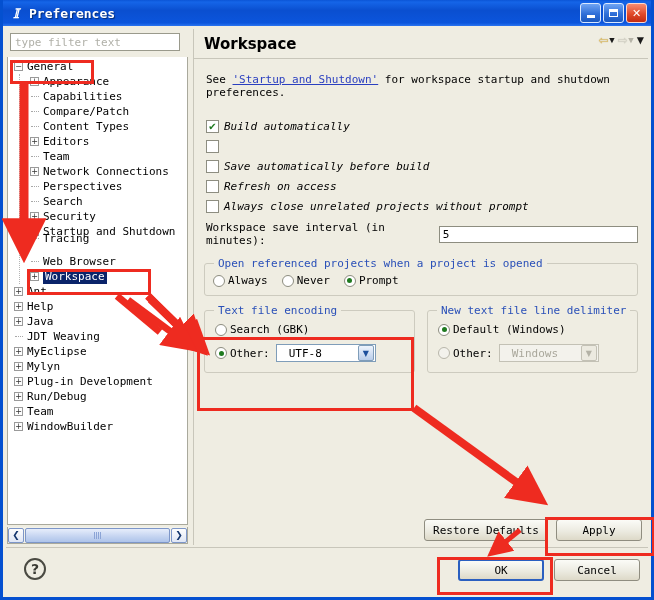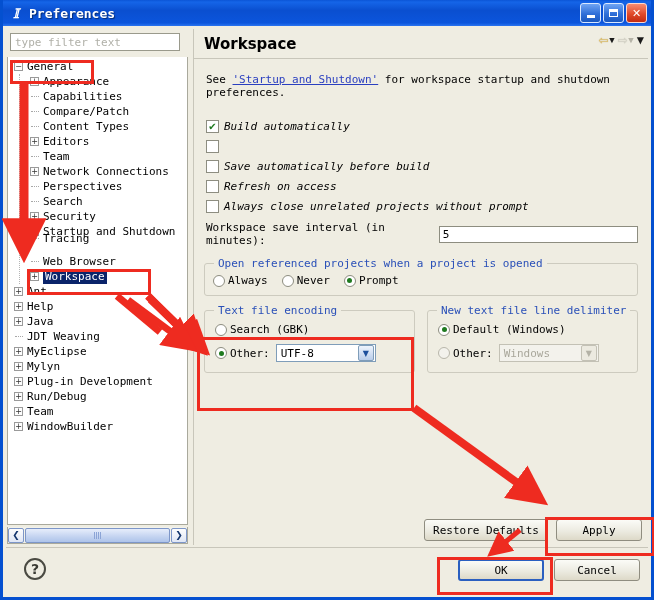--- a/index.html
+++ b/index.html
@@ -181,20 +181,21 @@
   .rc.dis{border-color:#b8b6aa;background:#f3f2ec;}
   .rl{font-size:11px;font-family:"DejaVu Sans Mono",monospace;color:#000;}
 
   .two{display:flex;gap:12px;margin-top:14px;}
   .two > .group{flex:1;margin-top:0;padding:12px 8px 10px 10px;}
 
   .combo{
     display:inline-flex;align-items:center;height:18px;width:100px;
     border:1px solid #7f9db9;background:#fff;margin-left:6px;
     box-sizing:border-box;
+    padding-left:8px;
   }
   .combo .cv{flex:1;font-size:11px;padding-left:4px;font-family:"DejaVu Sans Mono",monospace;color:#000;}
   .combo .cbtn{
     width:16px;height:16px;margin-right:1px;
     background:linear-gradient(to bottom,#eef4fd,#b9cdea);
     border:1px solid #7f9db9;border-radius:2px;
     display:flex;align-items:center;justify-content:center;
     color:#1c4f9c;font-size:8px;box-sizing:border-box;
     font-family:"DejaVu Sans",sans-serif;
   }

